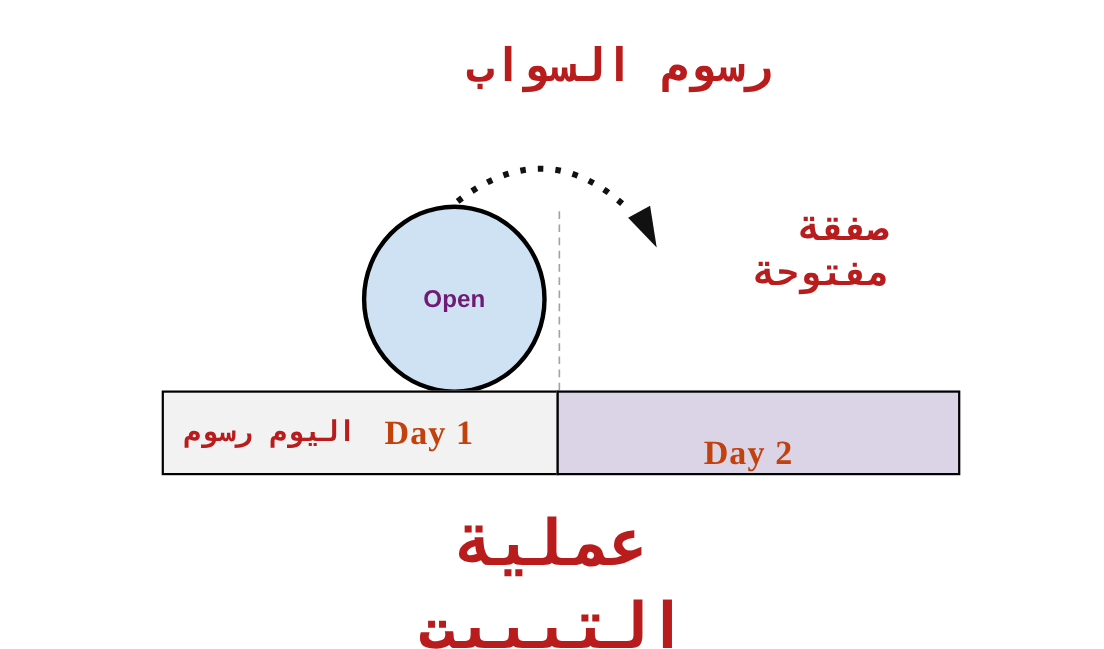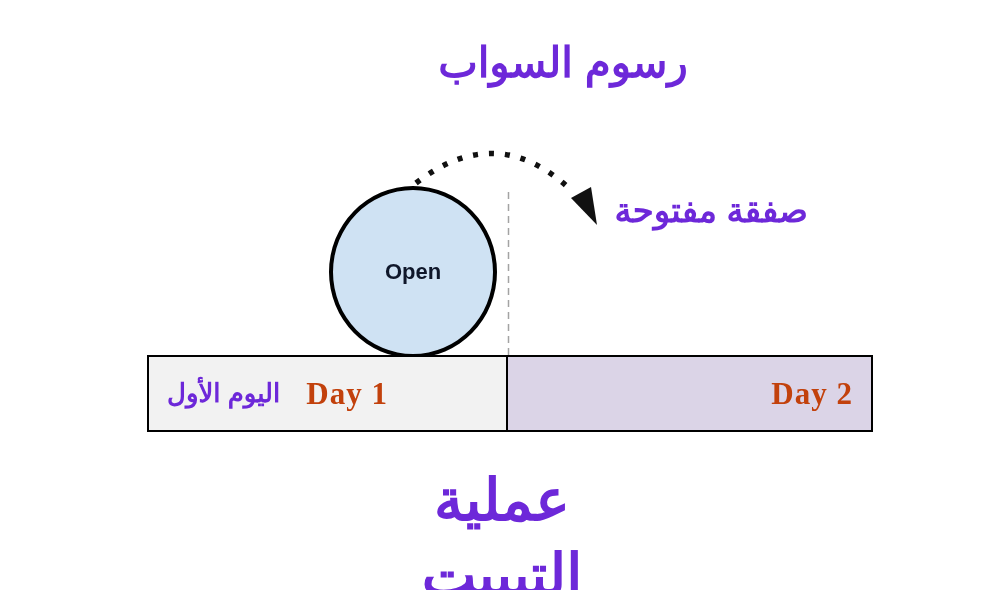--- a/index.html
+++ b/index.html
@@ -2,52 +2,52 @@
 <html lang="ar" style="--circle-fill: #cfe2f3; --day1-fill: #f2f2f2; --day2-fill: #dbd4e7; --line: #111111; --dashed-guide: #a3a3a3;"><head>
 <meta charset="utf-8">
 <style>
   html,body{margin:0;padding:0;}
   body{
     width:1004px;height:590px;background:#ffffff;position:relative;overflow:hidden;
     font-family:"Liberation Sans",sans-serif;
   }
   .stage{position:absolute;left:0;top:0;width:1004px;height:590px;}
   .arabic{
-    font-family:Liberation Sans, sans-serif;
-    font-weight:bold;color:#6d28d9;direction:rtl;unicode-bidi:isolate;
+    font-family:Liberation Mono, monospace;
+    font-weight:bold;color:#b91c1c;direction:rtl;unicode-bidi:isolate;
   }
   .title{
     position:absolute;left:413px;top:36px;width:300px;text-align:center;
     font-size:42px;line-height:1.3;
   }
   .svg-layer{position:absolute;left:0;top:0;width:1004px;height:590px;}
   .circle{
     position:absolute;left:329px;top:186px;width:168px;height:172px;
     border-radius:50%;border:4px solid #000;
     background:var(--circle-fill,#cfe2f3);box-sizing:border-box;
     display:flex;flex-direction:column;align-items:center;justify-content:center;
     text-align:center;
   }
   .circle-label{
-    font-weight:bold;font-size:22px;line-height:1.3;color:#0f172a;
+    font-weight:bold;font-size:22px;line-height:1.3;color:#701a75;
     font-family:"Liberation Sans",sans-serif;
   }
   .arrow-label{
     position:absolute;left:608px;top:190px;width:200px;
     font-size:34px;line-height:1.2;
   }
   .bar{position:absolute;left:147px;top:355px;width:726px;height:77px;display:flex;}
   .seg{
     box-sizing:border-box;border:2px solid #000;height:100%;
     display:flex;align-items:center;
   }
   .seg-day1{width:361px;background:var(--day1-fill,#f2f2f2);padding-left:18px;gap:26px;}
   .seg-day2{
     width:367px;margin-left:-2px;background:var(--day2-fill,#dbd4e7);
-    justify-content:flex-end;padding-right:18px;gap:18px;
+    justify-content:flex-end;padding-right:18px;gap:18px;flex-direction:column;
   }
   .seg .en{font-weight:bold;font-size:31px;color:#c2410c;letter-spacing:1px;font-family:Liberation Serif, serif;}
   .seg .arabic{font-size:26px;}
   .footer{
     position:absolute;left:352px;top:462px;width:300px;text-align:center;
     font-size:58px;line-height:1.3;
   }
 </style>
 </head>
 <body>
@@ -63,21 +63,21 @@
   </svg>
 
   <div class="circle">
     <span class="circle-label">Open</span>
   </div>
 
   <div class="arrow-label arabic">صفقة مفتوحة</div>
 
   <div class="bar">
     <div class="seg seg-day1">
-      <span class="arabic">اليوم الأول</span>
+      <span class="arabic">اليوم رسوم</span>
       <span class="en">Day 1</span>
     </div>
     <div class="seg seg-day2">
       <span class="en">Day 2</span>
     </div>
   </div>
 
   <div class="footer arabic">عملية التبييت</div>
 
 </div>

